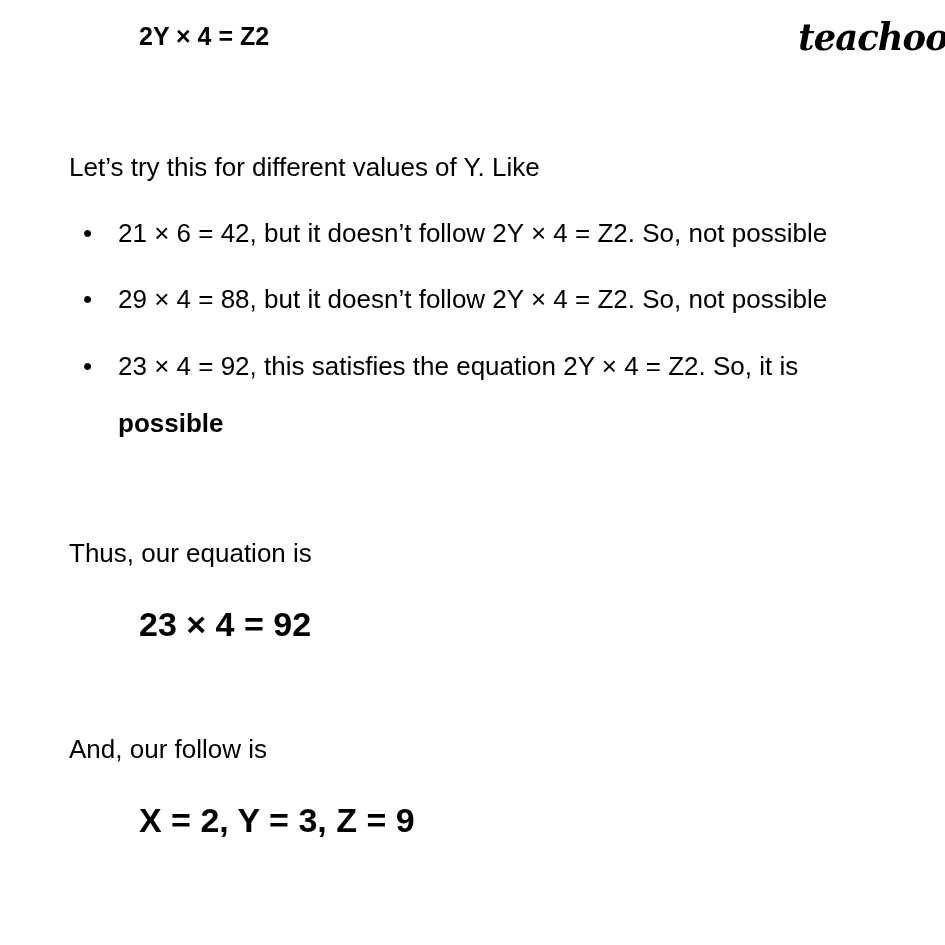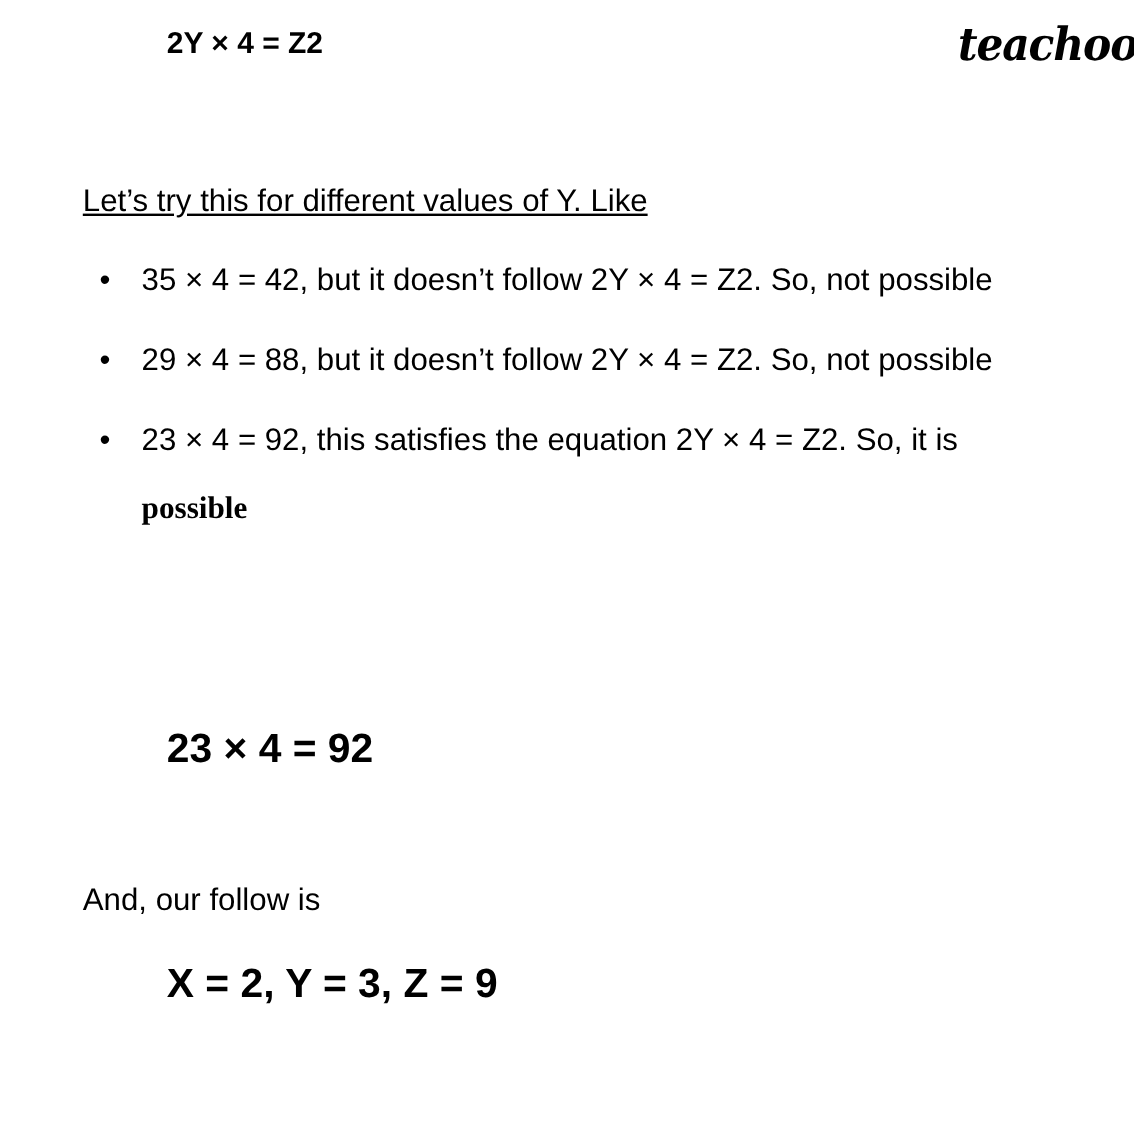--- a/index.html
+++ b/index.html
@@ -137,43 +137,44 @@
   <div class="edge-bar edge-bar-blue" style="background: rgb(11, 118, 198); height: 172px;"></div>
   <div class="edge-bar edge-bar-black" style="background: rgb(0, 0, 0); top: 172px;"></div>
 
   <div class="header">
     <div class="header-eq">2Y × 4 = Z2</div>
     <div class="brand-logo">teachoo</div>
   </div>
 
   <div class="body-area">
 
-    <div class="para" style="top:74px;text-decoration:underline;">Let’s try this for different values of Y. Like</div>
+    <div class="para" style="top:74px;">Let’s try this for different values of Y. Like</div>
 
     <div class="bullet-row" style="top:140px;">
       <span class="bullet-dot">•</span>
       <span class="bullet-text">
-        <span>35 × 4 = 42, but it doesn’t follow 2Y × 4 = Z2. So, </span><b>not possible</b>
+        <span>21 × 6 = 42, but it doesn’t follow 2Y × 4 = Z2. So, </span><b>not possible</b>
       </span>
     </div>
 
     <div class="bullet-row" style="top:206px;">
       <span class="bullet-dot">•</span>
       <span class="bullet-text">
         <span>29 × 4 = 88, but it doesn’t follow 2Y × 4 = Z2. So, </span><b>not possible</b>
       </span>
     </div>
 
     <div class="bullet-row" style="top:273px;">
       <span class="bullet-dot">•</span>
       <span class="bullet-text">
         <span>23 × 4 = 92, this satisfies the equation 2Y × 4 = Z2. So, </span><b>it is</b>
       </span>
     </div>
-    <div class="bullet-cont" style="top:330px;font-family:Liberation Serif, serif;">possible</div>
+    <div class="bullet-cont" style="top:330px;">possible</div>
 
+    <div class="para" style="top:460px;">Thus, our equation is</div>
     <div class="eq-line" style="top:526px;">23 × 4 = 92</div>
 
     <div class="para" style="top:656px;">And, our follow is</div>
     <div class="eq-line" style="top:722px;">X = 2, Y = 3, Z = 9</div>
 
   </div>
 </div>
 
 </body></html>

